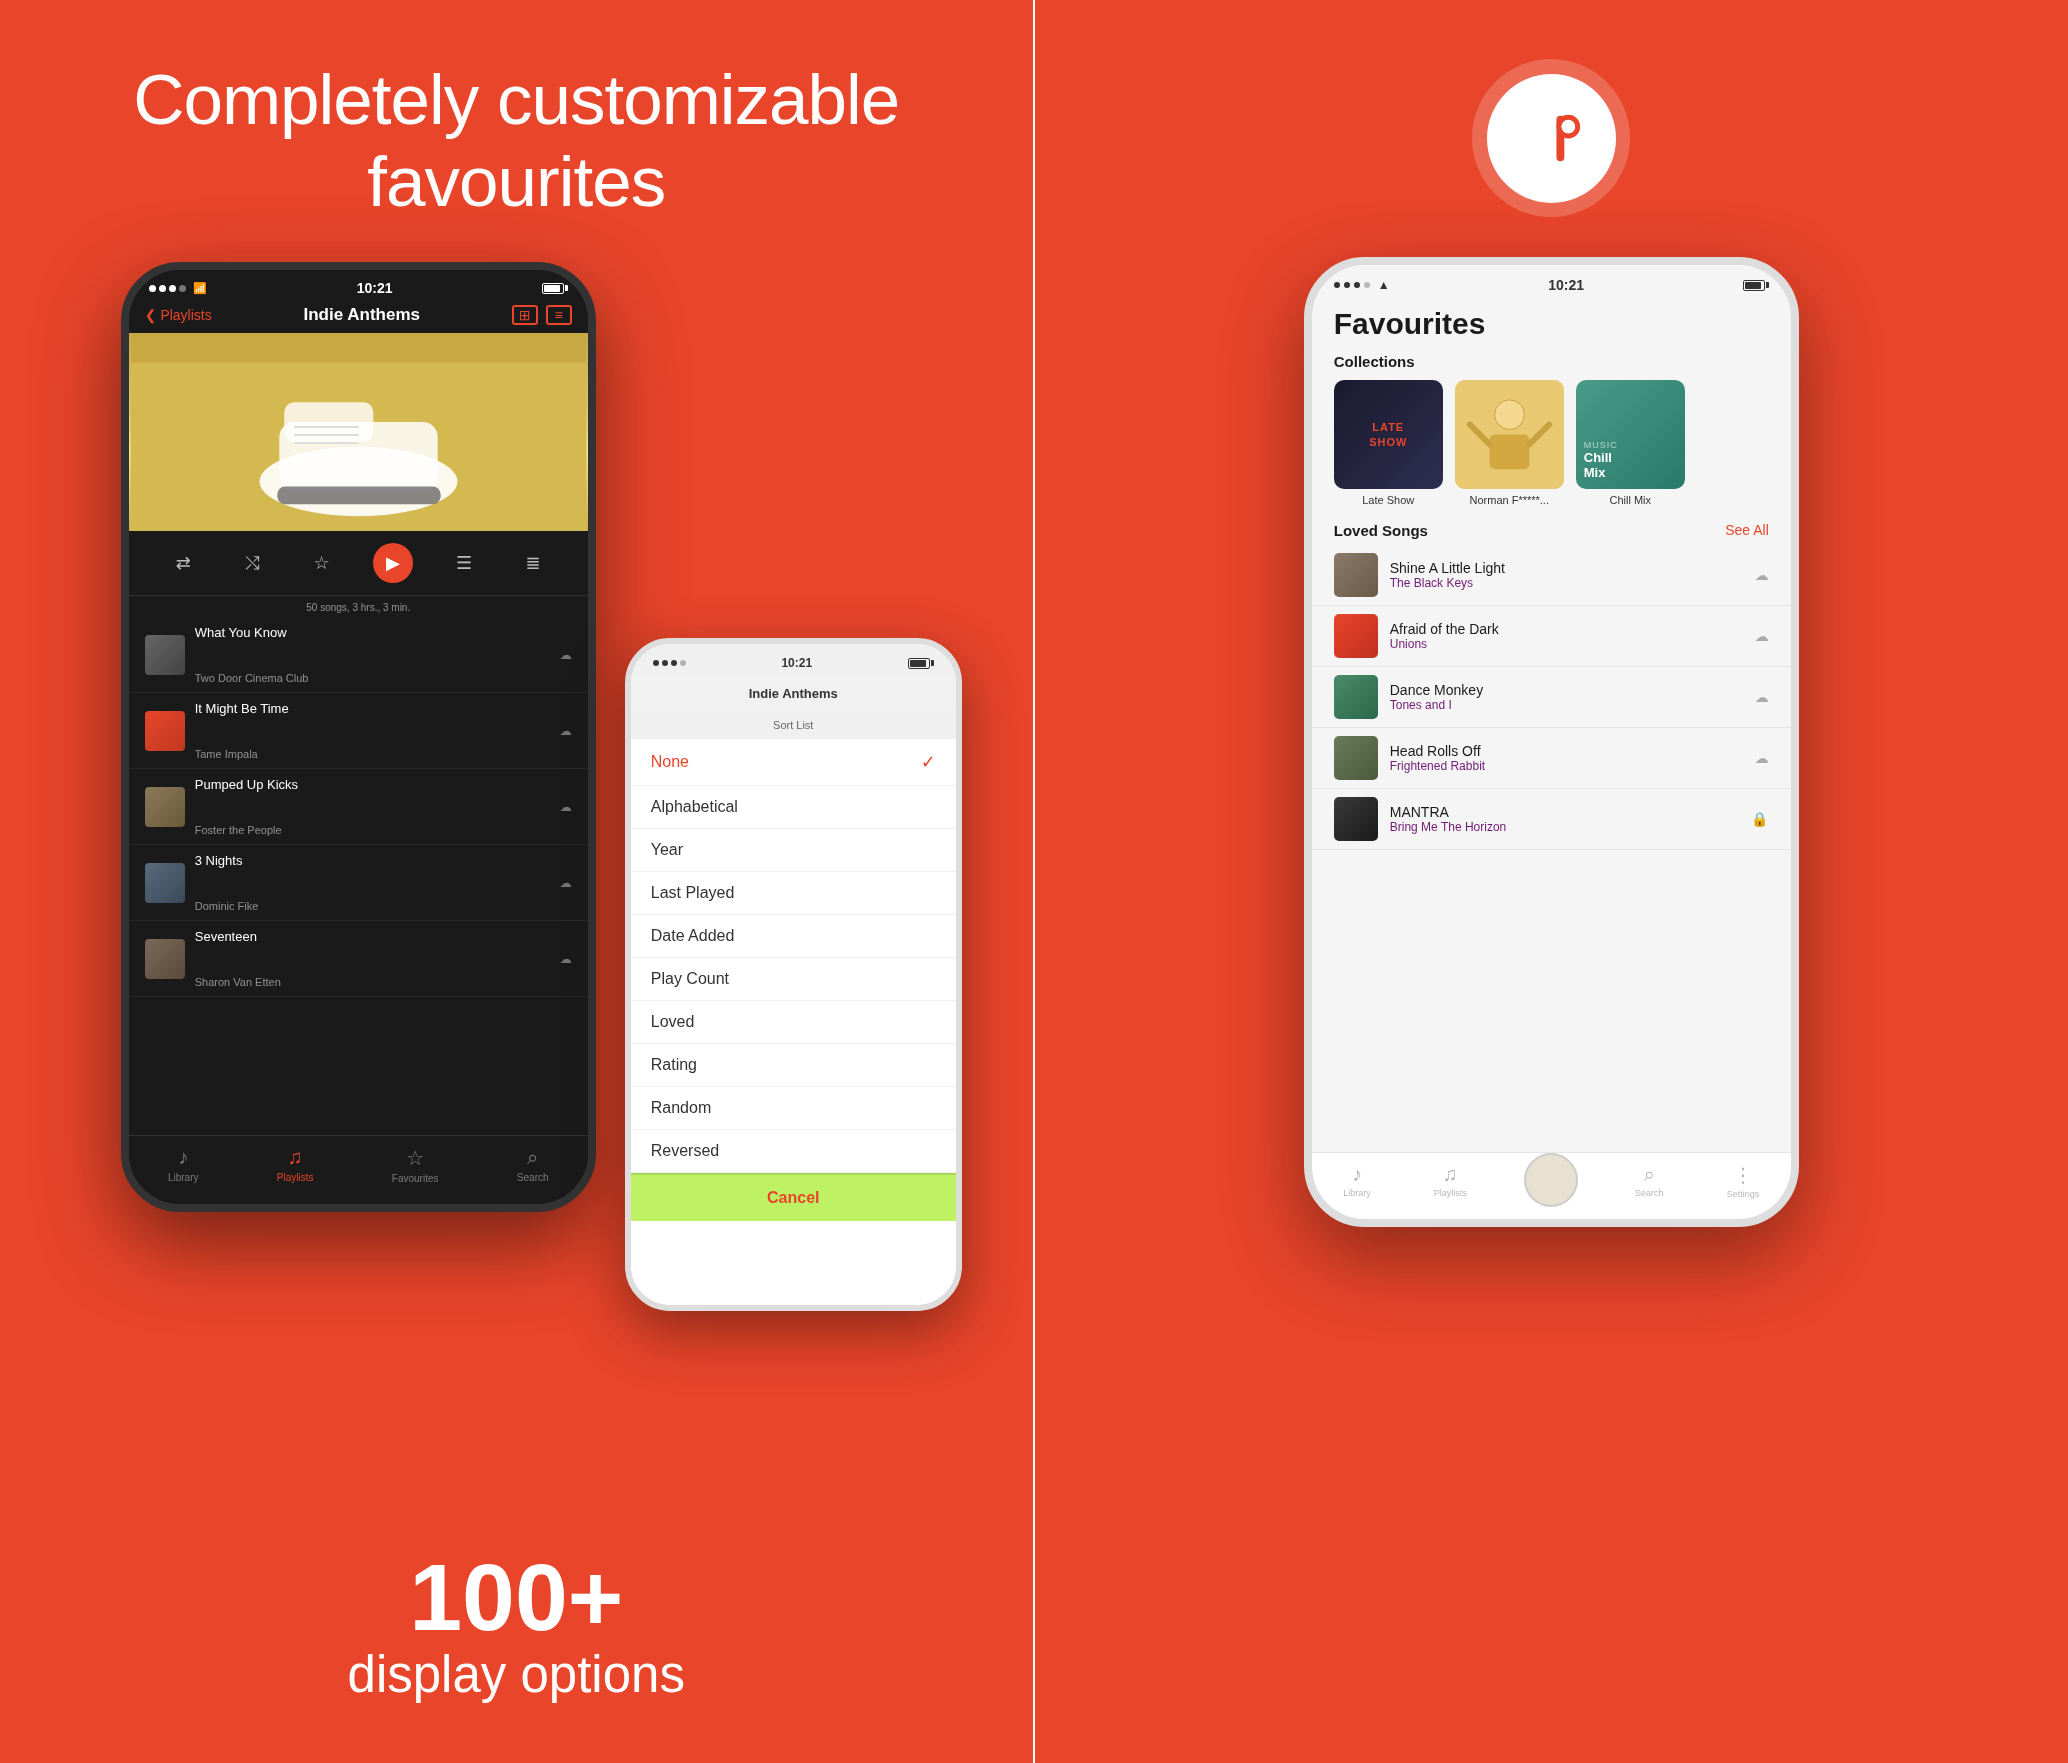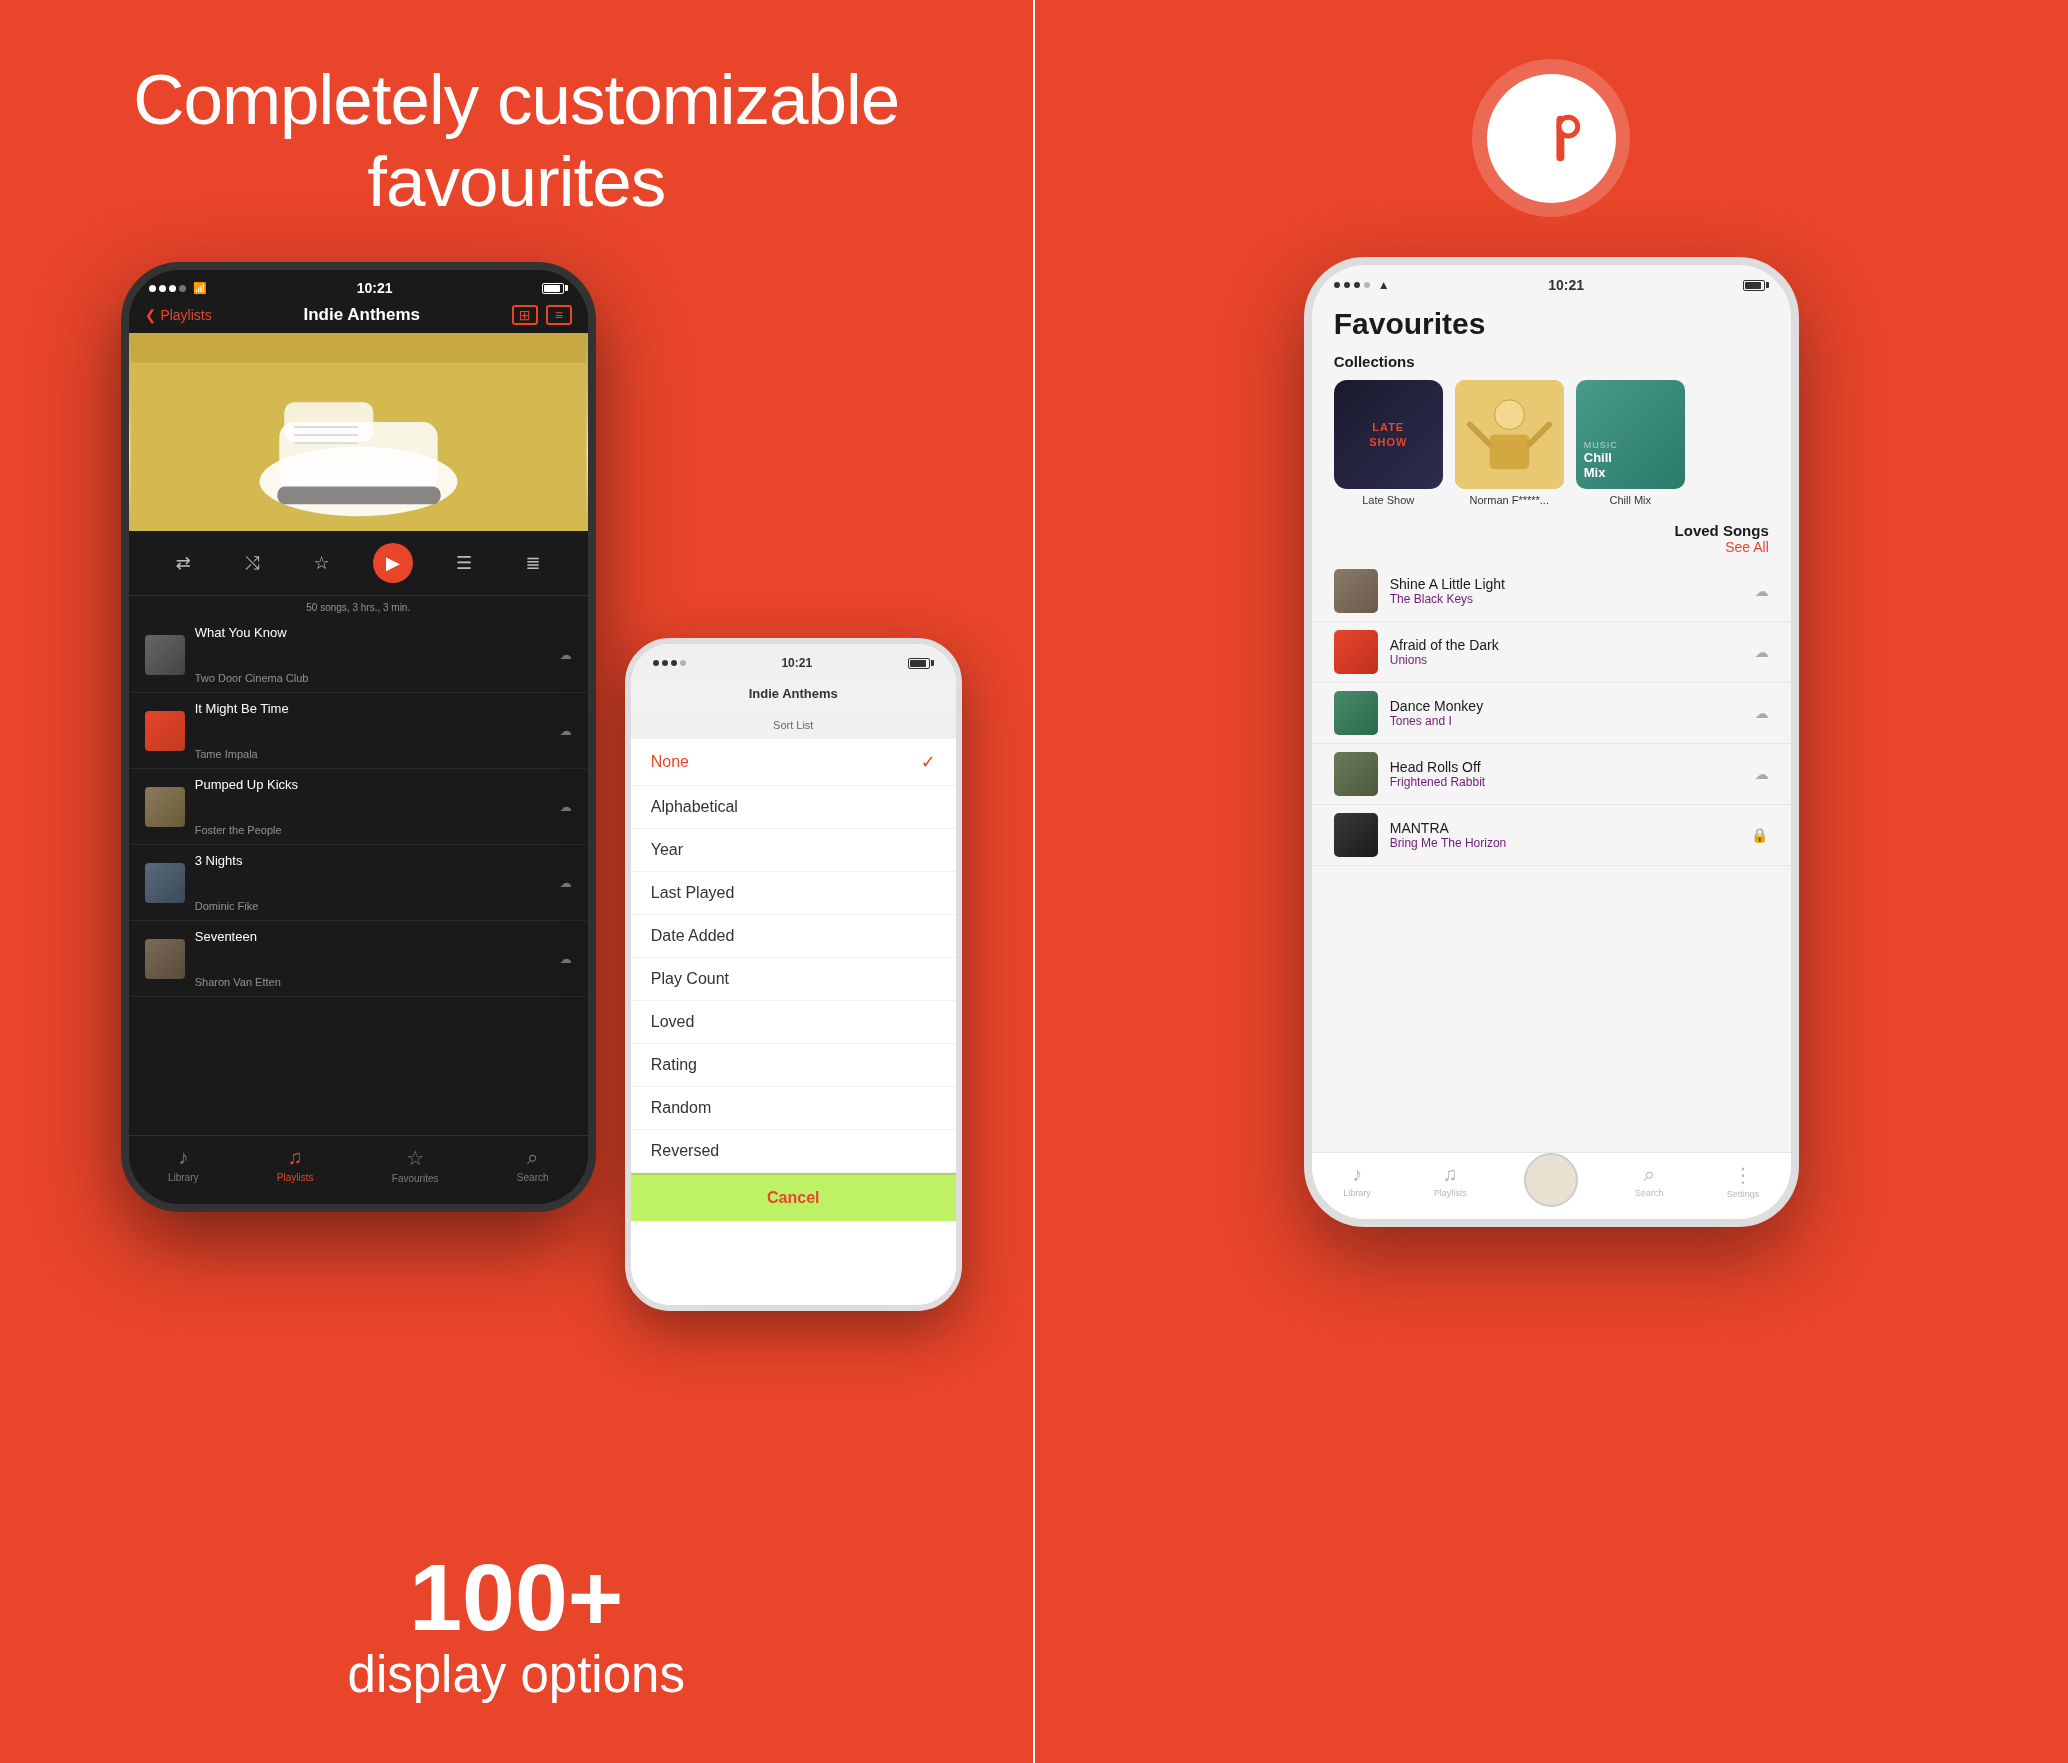--- a/index.html
+++ b/index.html
@@ -381,21 +381,20 @@
       height: 109px;
       border-radius: 10px;
       overflow: hidden;
       position: relative;
     }
     .collection-art.late-show {
       background: linear-gradient(135deg, #1a1a2e 0%, #2d2d50 100%);
       display: flex;
       align-items: center;
       justify-content: center;
-      border-radius: 13px;
     }
     .late-show-text {
       color: #E8452A;
       font-weight: 900;
       font-size: 11px;
       text-align: center;
       line-height: 1.3;
       text-transform: uppercase;
       letter-spacing: 1px;
     }
@@ -421,23 +420,22 @@
     .collection-name {
       font-size: 11px;
       color: #333;
       margin-top: 5px;
       text-align: center;
     }
 
     .loved-songs-header {
       display: flex;
       justify-content: space-between;
-      align-items: flex-end;
+      align-items: flex-start;
       padding: 8px 22px 6px;
-      flex-direction: column;
     }
     .loved-songs-label { font-size: 15px; font-weight: 700; color: #1a1a1a; }
     .see-all { font-size: 14px; color: #E8452A; font-weight: 500; }
 
     .loved-song-item {
       display: flex;
       align-items: center;
       padding: 8px 22px;
       gap: 12px;
       border-bottom: 1px solid rgba(0,0,0,0.06);

